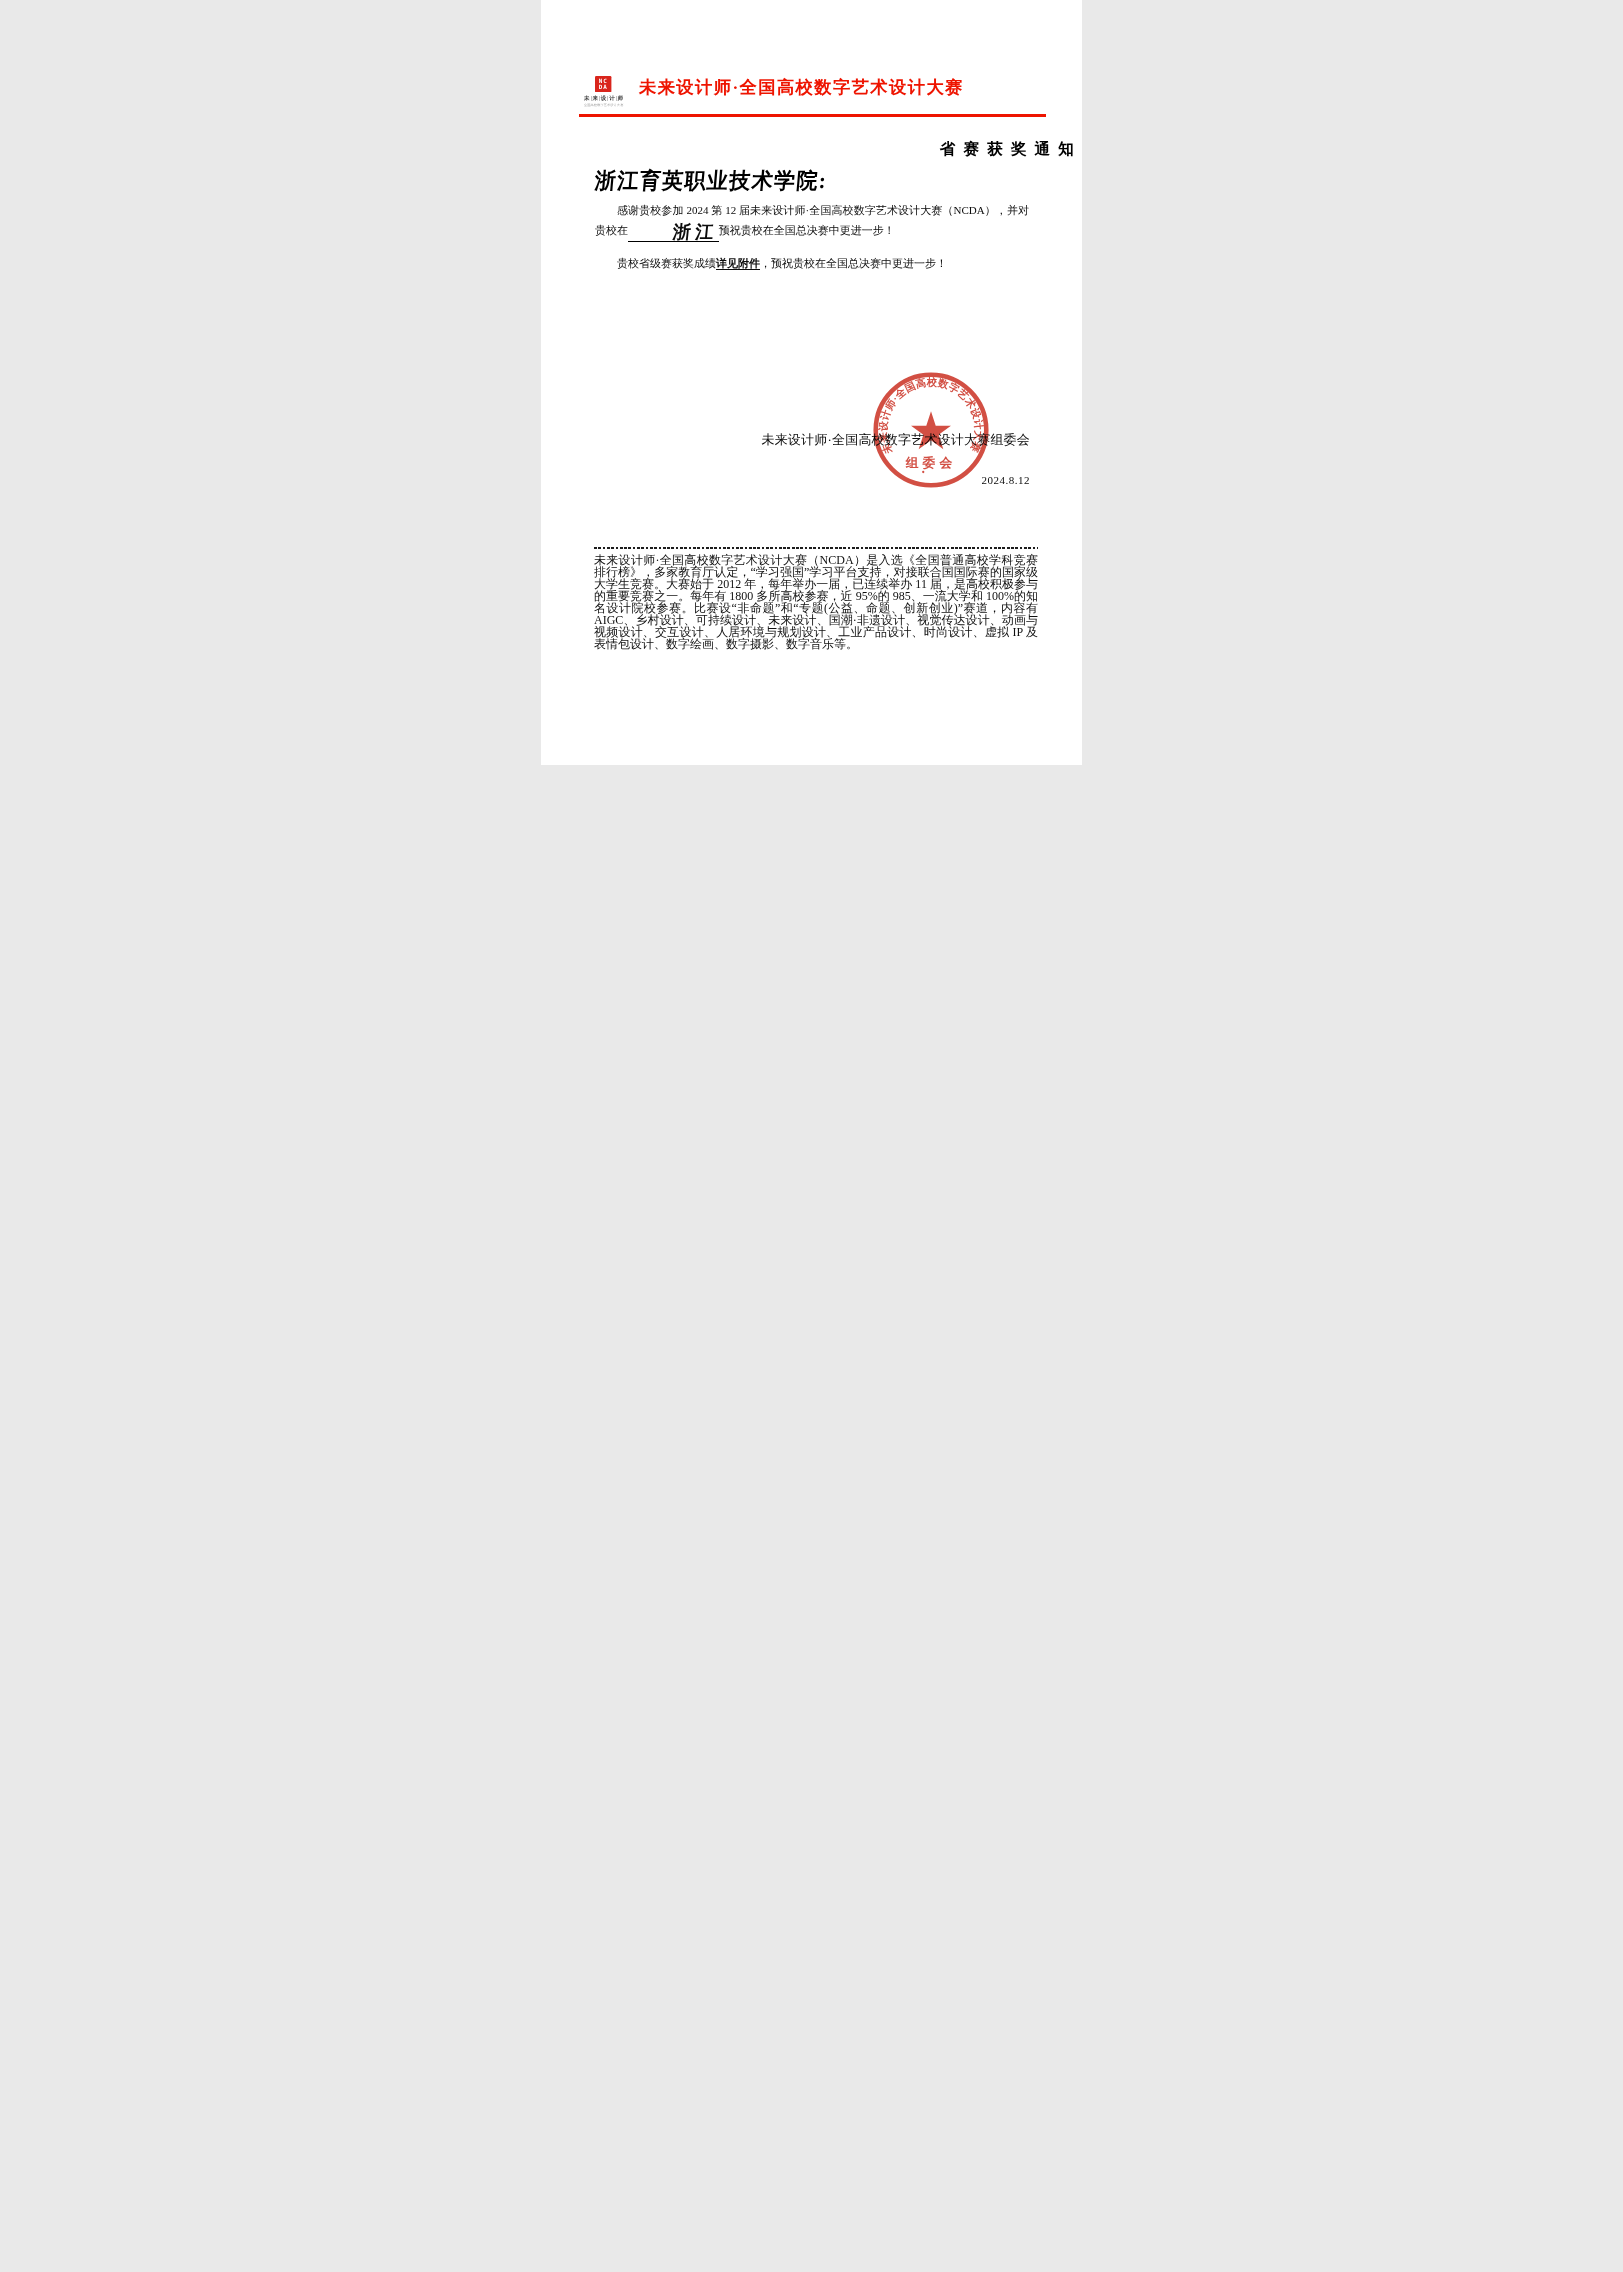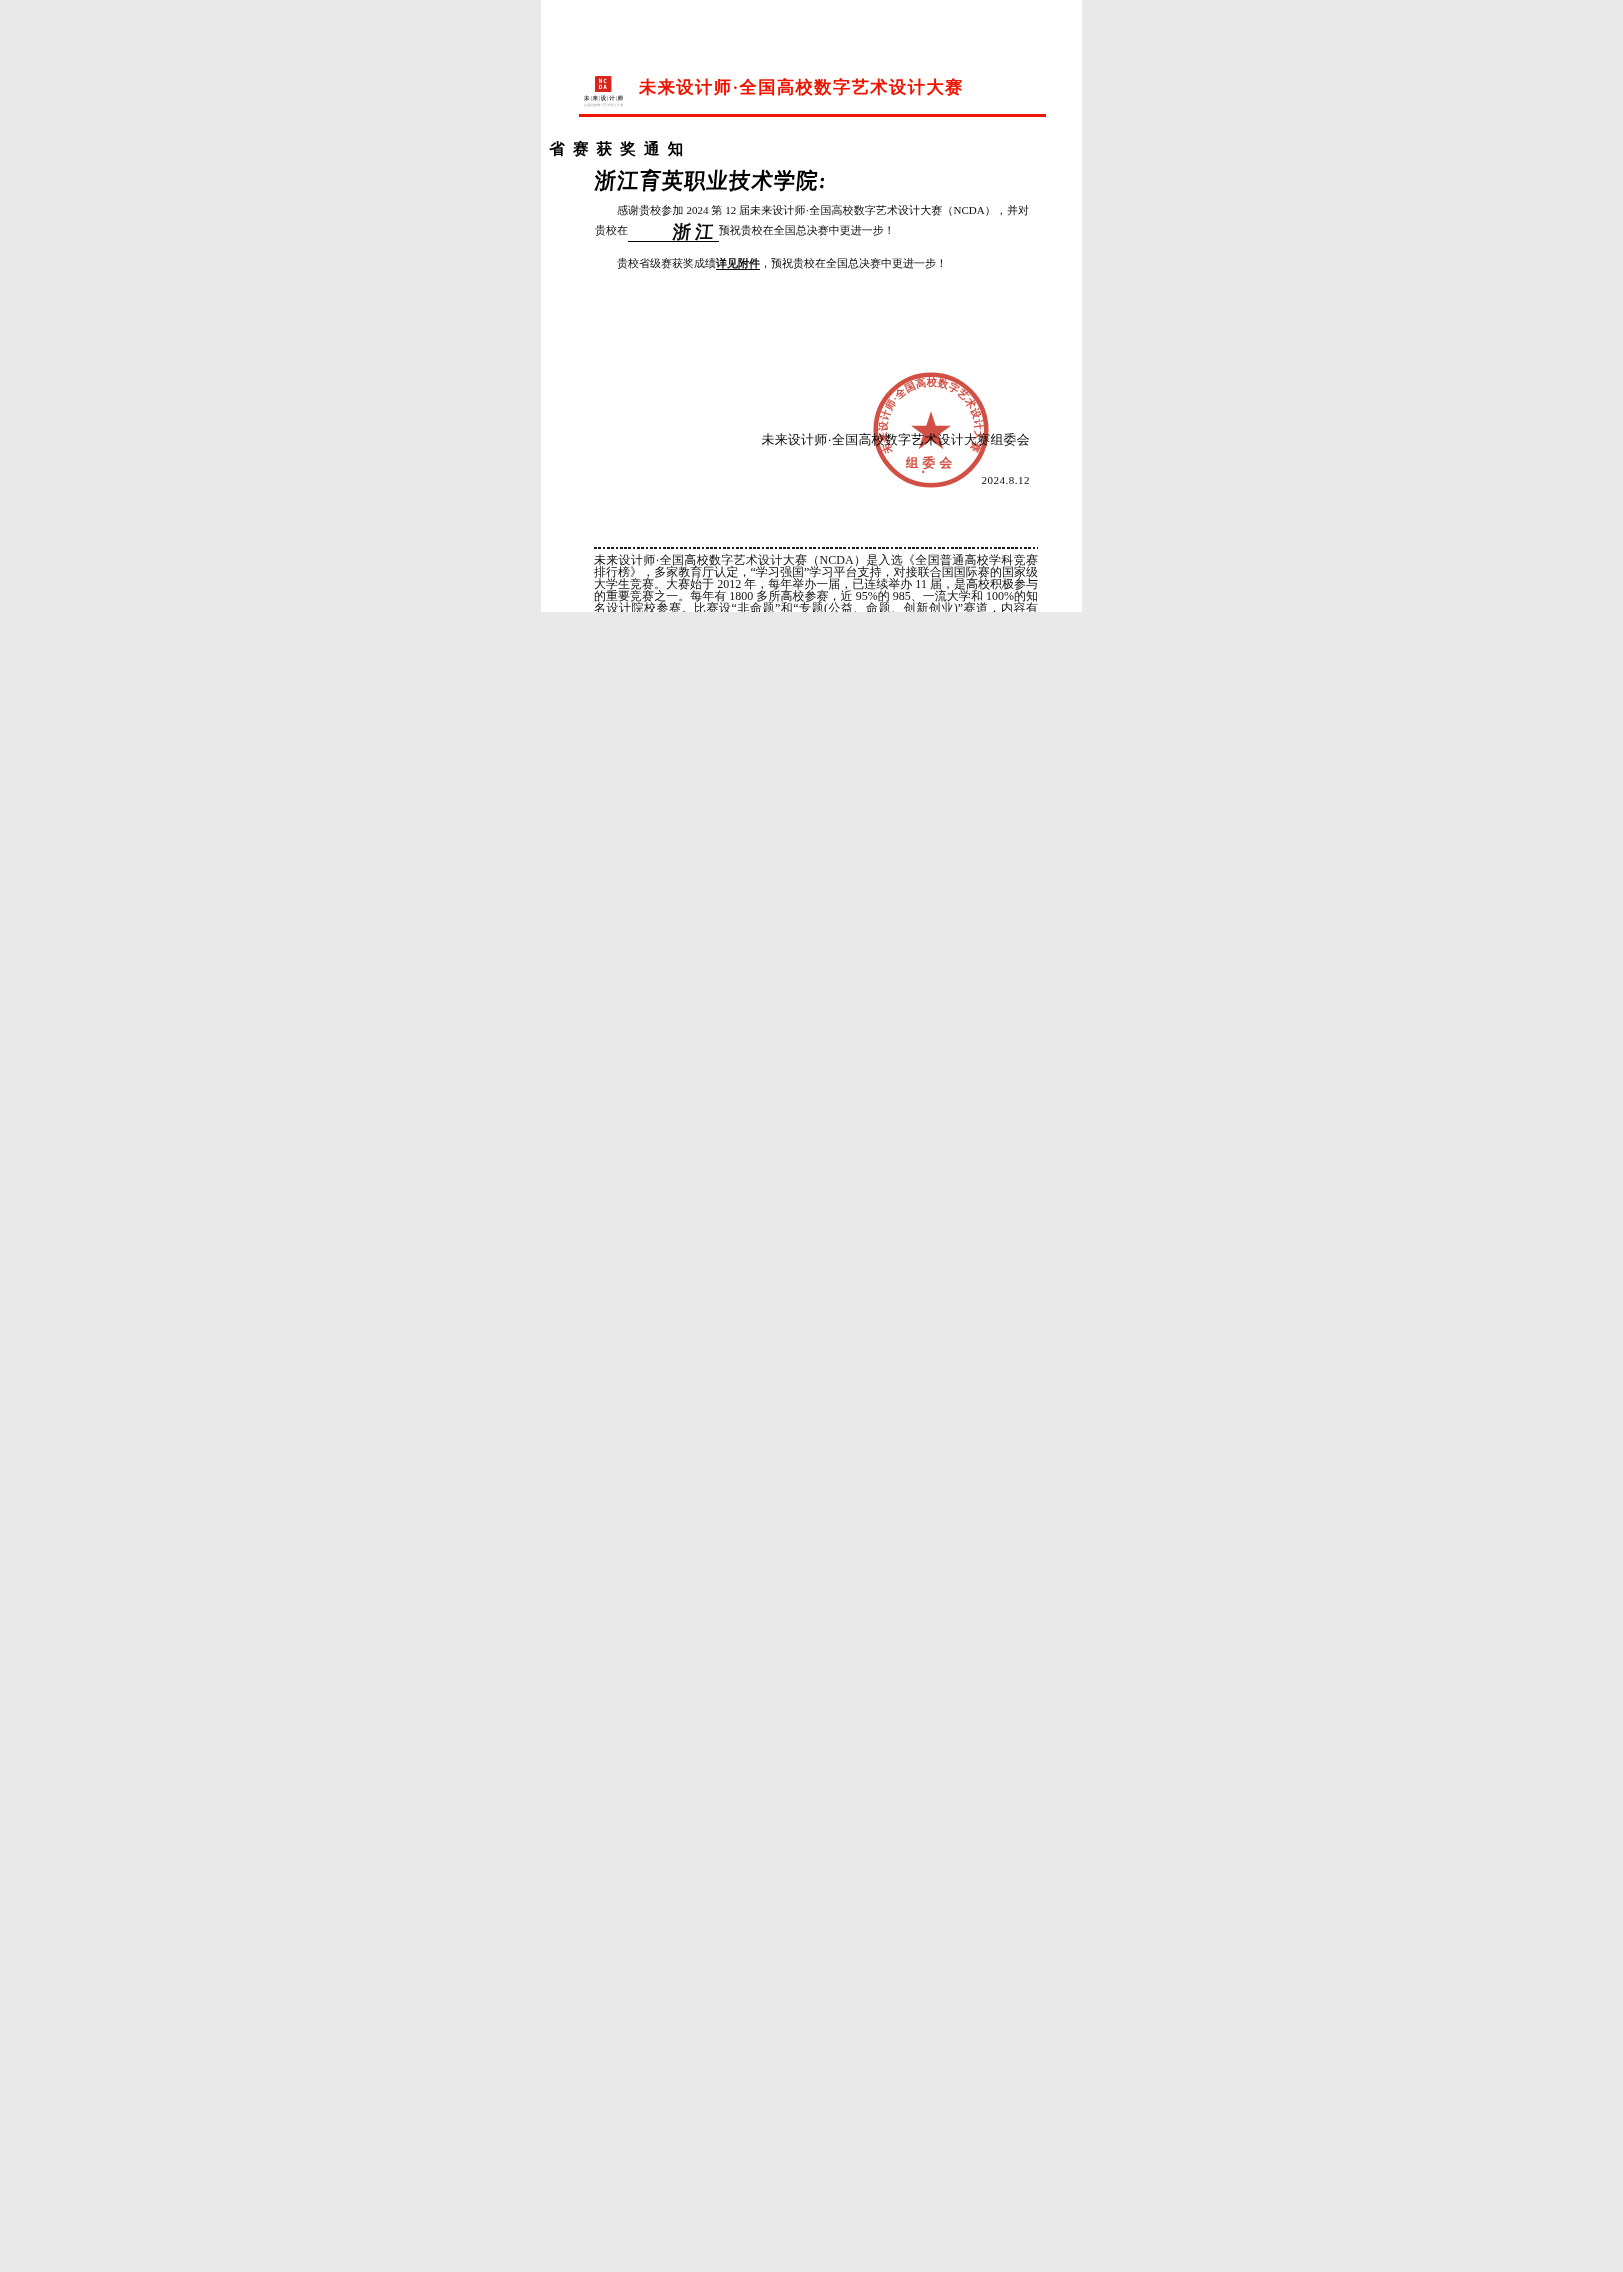--- a/index.html
+++ b/index.html
@@ -1,18 +1,18 @@
 <!DOCTYPE html>
 <html style="font-size:7.3px"><head>
 <meta charset="utf-8">
 <style>
   html,body{margin:0;padding:0;background:#e9e9e9;}
   .page{
     position:relative;
-    width:541px;height:612px;
+    width:541px;height:765px;
     margin:0 auto;
     background:#ffffff;
     font-family:"Liberation Serif","DejaVu Serif",serif;
     color:#111;
     overflow:hidden;
   }
   
   .logo-block{position:absolute;left:43px;top:76px;width:39px;}
   .logo-mark{display:block;width:16.4px;height:16.4px;margin:0 auto;}
   .logo-names{display:flex;align-items:center;justify-content:space-between;
@@ -23,21 +23,21 @@
     font-size:3.2px;color:#9d9d9d;white-space:nowrap;text-align:center;letter-spacing:0.1px;}
   .masthead-title{
     position:absolute;left:98px;top:78px;width:409px;
     font-size:17.3px;font-weight:800;color:#ee1400;
     letter-spacing:1.4px;white-space:nowrap;line-height:1.2;
   }
   .masthead-rule{position:absolute;left:38px;top:114px;width:467px;height:2.7px;background:#ee1400;}
   
   .doc-heading{
     position:absolute;left:0;top:139px;width:100%;
-    text-align:left;font-size:15.5px;font-weight:800;color:#000;
+    text-align:right;font-size:15.5px;font-weight:800;color:#000;
     letter-spacing:8.2px;text-indent:8.2px;
   }
   .brush{font-weight:800;display:inline-block;transform:skewX(-5deg) scaleY(1.04);}
   .school-name{
     position:absolute;left:54px;top:167px;
     font-size:21px;letter-spacing:1.4px;color:#000;
   }
   
   .body-col{position:absolute;left:54px;top:200px;width:434px;}
   .body-col p{

